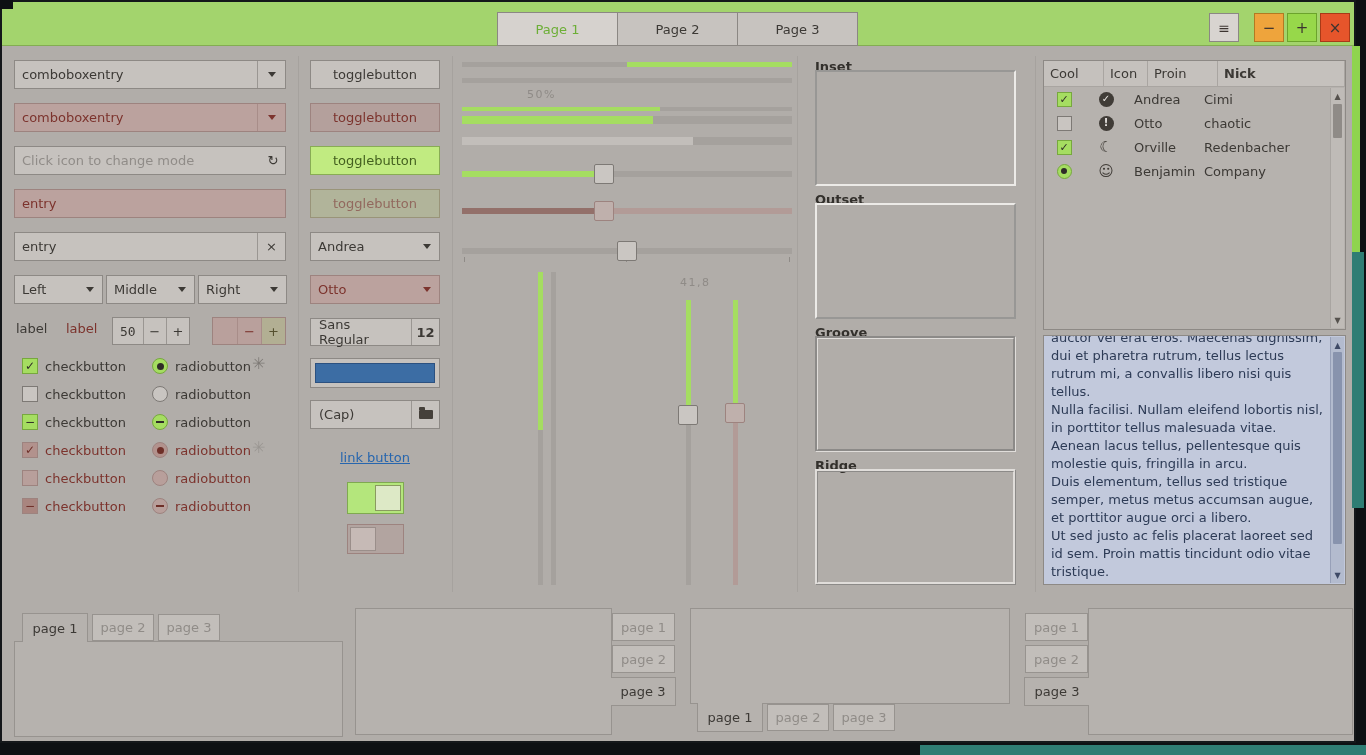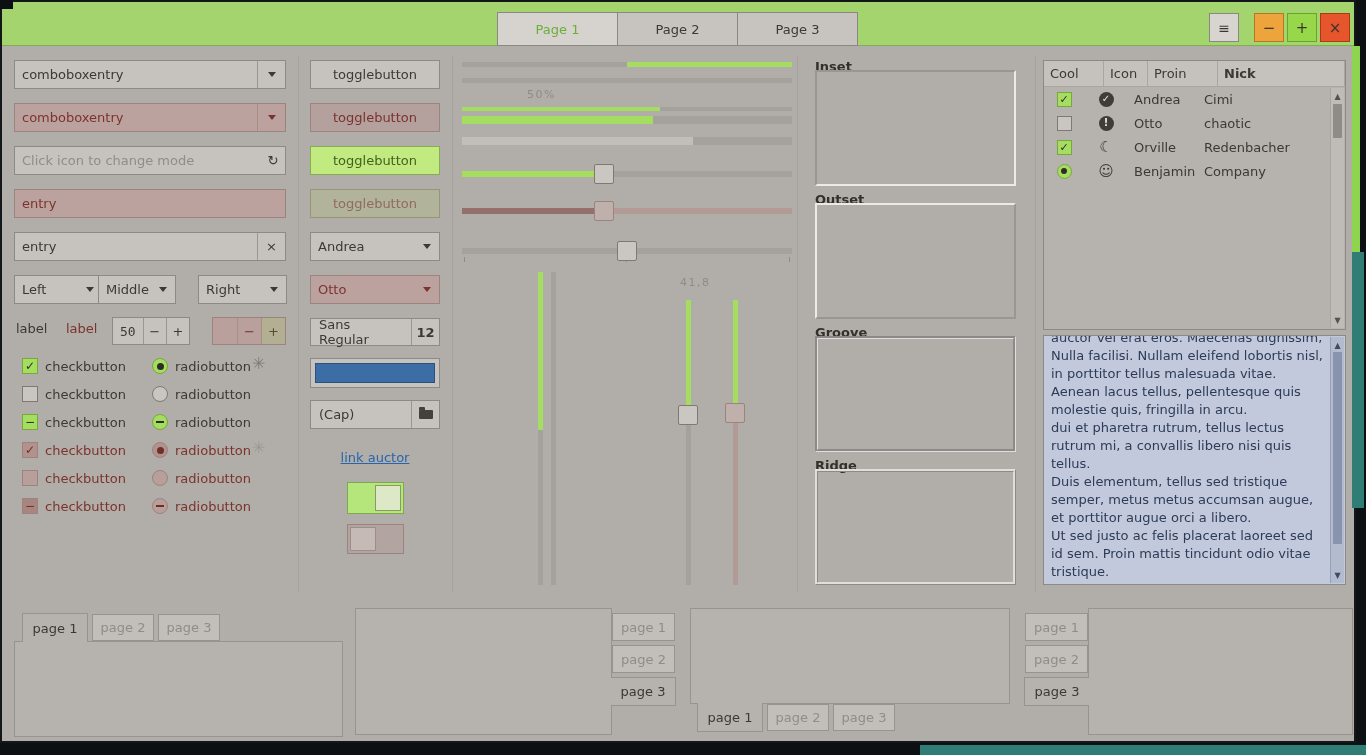--- a/index.html
+++ b/index.html
@@ -171,21 +171,21 @@
         <span class="xicon">×</span>
       </span>
   </div>
 
   <div class="field" style="left:14px;top:275px;width:89px;">
     <span class="txt">Left</span>
     <span class="fbtn plain">
         <span class="tri"></span>
       </span>
   </div>
-  <div class="field" style="left:98px;top:275px;width:78px;">
+  <div class="field" style="left:106px;top:275px;width:89px;">
     <span class="txt">Middle</span>
     <span class="fbtn plain">
         <span class="tri"></span>
       </span>
   </div>
   <div class="field" style="left:198px;top:275px;width:89px;">
     <span class="txt">Right</span>
     <span class="fbtn plain">
         <span class="tri"></span>
       </span>
@@ -295,21 +295,21 @@
   </div>
   <div class="btnw" style="left:310px;top:358px;width:130px;height:30px;">
     <span class="swatch"></span>
   </div>
   <div class="btnw fontbtn" style="left:310px;top:400px;width:130px;">
     <span class="fb-name">(Cap)</span>
     <span class="fb-size">
         <span class="folder"></span>
       </span>
   </div>
-  <div class="link" style="left:310px;top:450px;width:130px;">link auctor</div>
+  <div class="link" style="left:310px;top:450px;width:130px;">link button</div>
 
   <div class="switch swon" style="left:347px;top:482px;width:57px;height:32px;">
     <span class="sw-handle" style="right:2px;"></span>
   </div>
   <div class="switch swoff" style="left:347px;top:524px;width:57px;height:30px;">
     <span class="sw-handle" style="left:2px;"></span>
   </div>
 
   <div class="track" style="left:462px;top:62px;width:330px;height:5px;">
     <span class="fill fromright" style="width:50%;"></span>
@@ -427,22 +427,22 @@
     <div class="sbv">
       <span class="sb-arrow up">▲</span>
       <span class="sb-thumb" style="top:16px;height:34px;"></span>
       <span class="sb-arrow down">▼</span>
     </div>
   </div>
 
   <div class="txtv" style="left:1043px;top:335px;width:303px;height:250px;">
     <div class="txt-inner">
       <div>auctor vel erat eros. Maecenas dignissim,</div>
+      <div>dui et pharetra rutrum, tellus lectus rutrum mi, a convallis libero nisi quis tellus.</div>
       <div>Nulla facilisi. Nullam eleifend lobortis nisl, in porttitor tellus malesuada vitae. Aenean lacus tellus, pellentesque quis molestie quis, fringilla in arcu.</div>
-      <div>dui et pharetra rutrum, tellus lectus rutrum mi, a convallis libero nisi quis tellus.</div>
       <div>Duis elementum, tellus sed tristique semper, metus metus accumsan augue, et porttitor augue orci a libero.</div>
       <div>Ut sed justo ac felis placerat laoreet sed id sem. Proin mattis tincidunt odio vitae tristique.</div>
     </div>
     <div class="sbv blue">
       <span class="sb-arrow up">▲</span>
       <span class="sb-thumb" style="top:15px;height:192px;"></span>
       <span class="sb-arrow down">▼</span>
     </div>
   </div>
 

